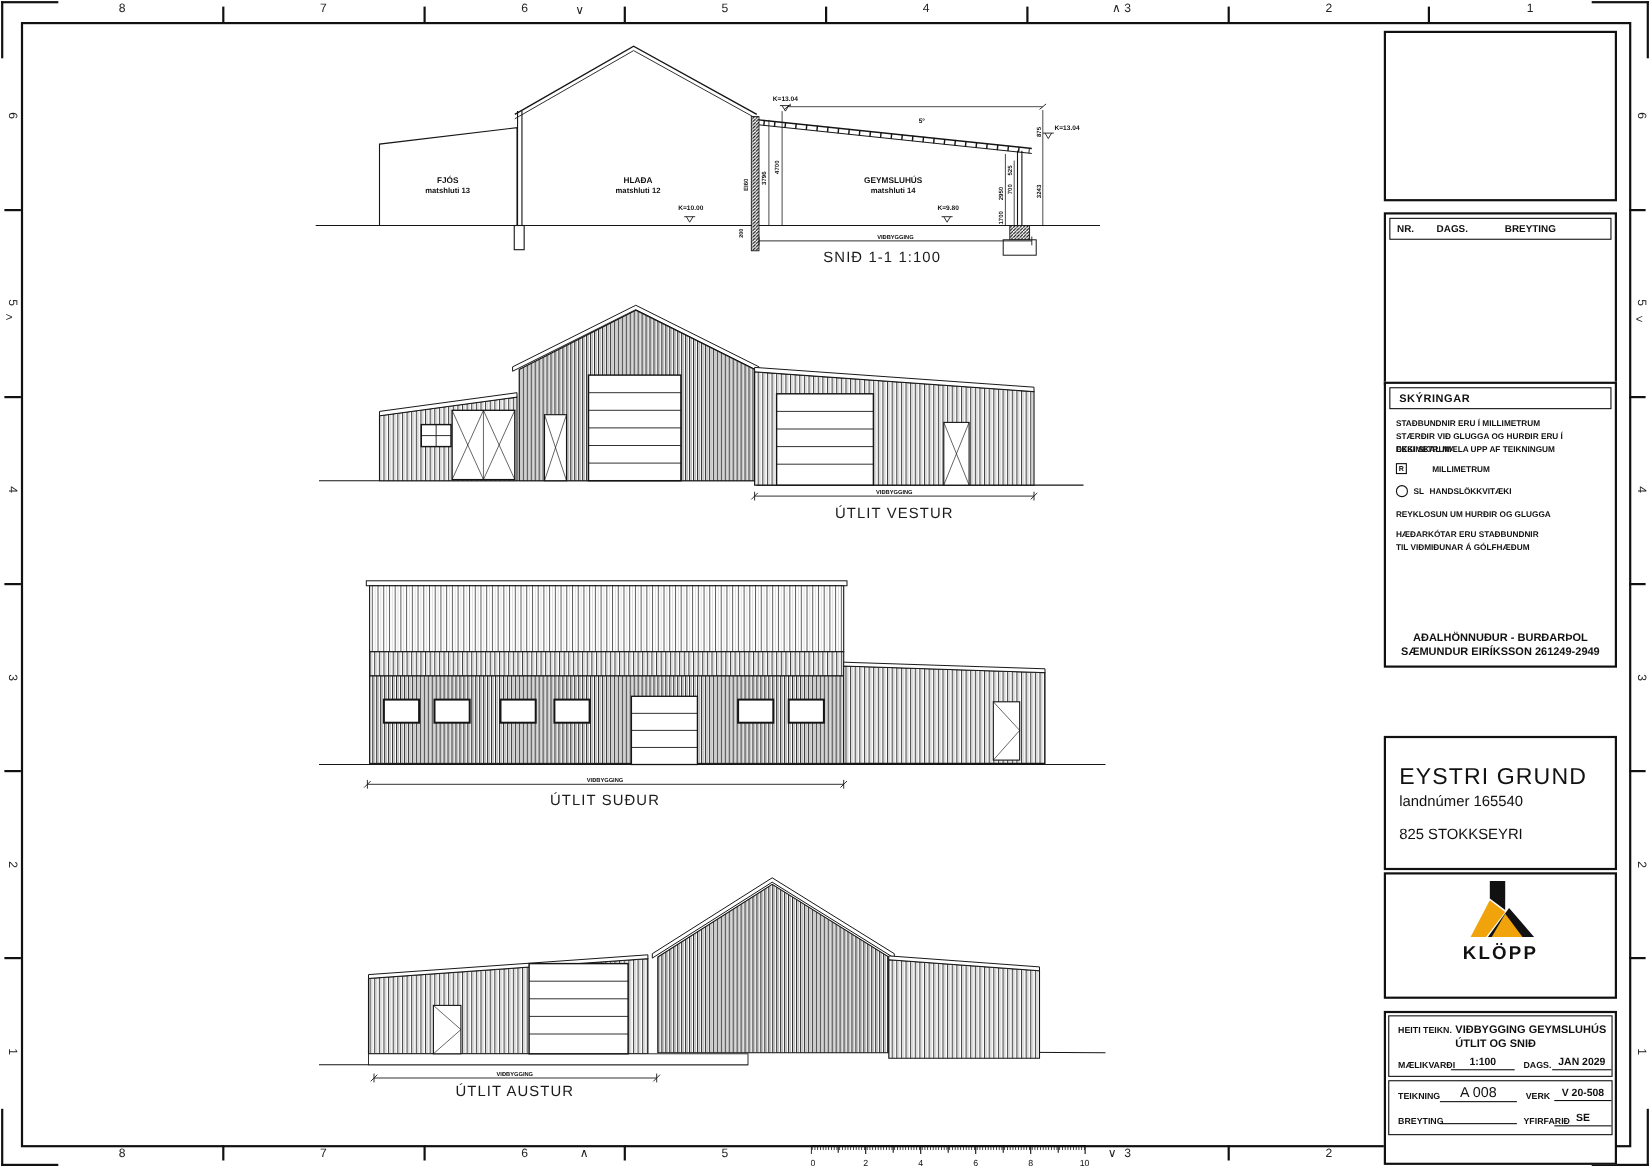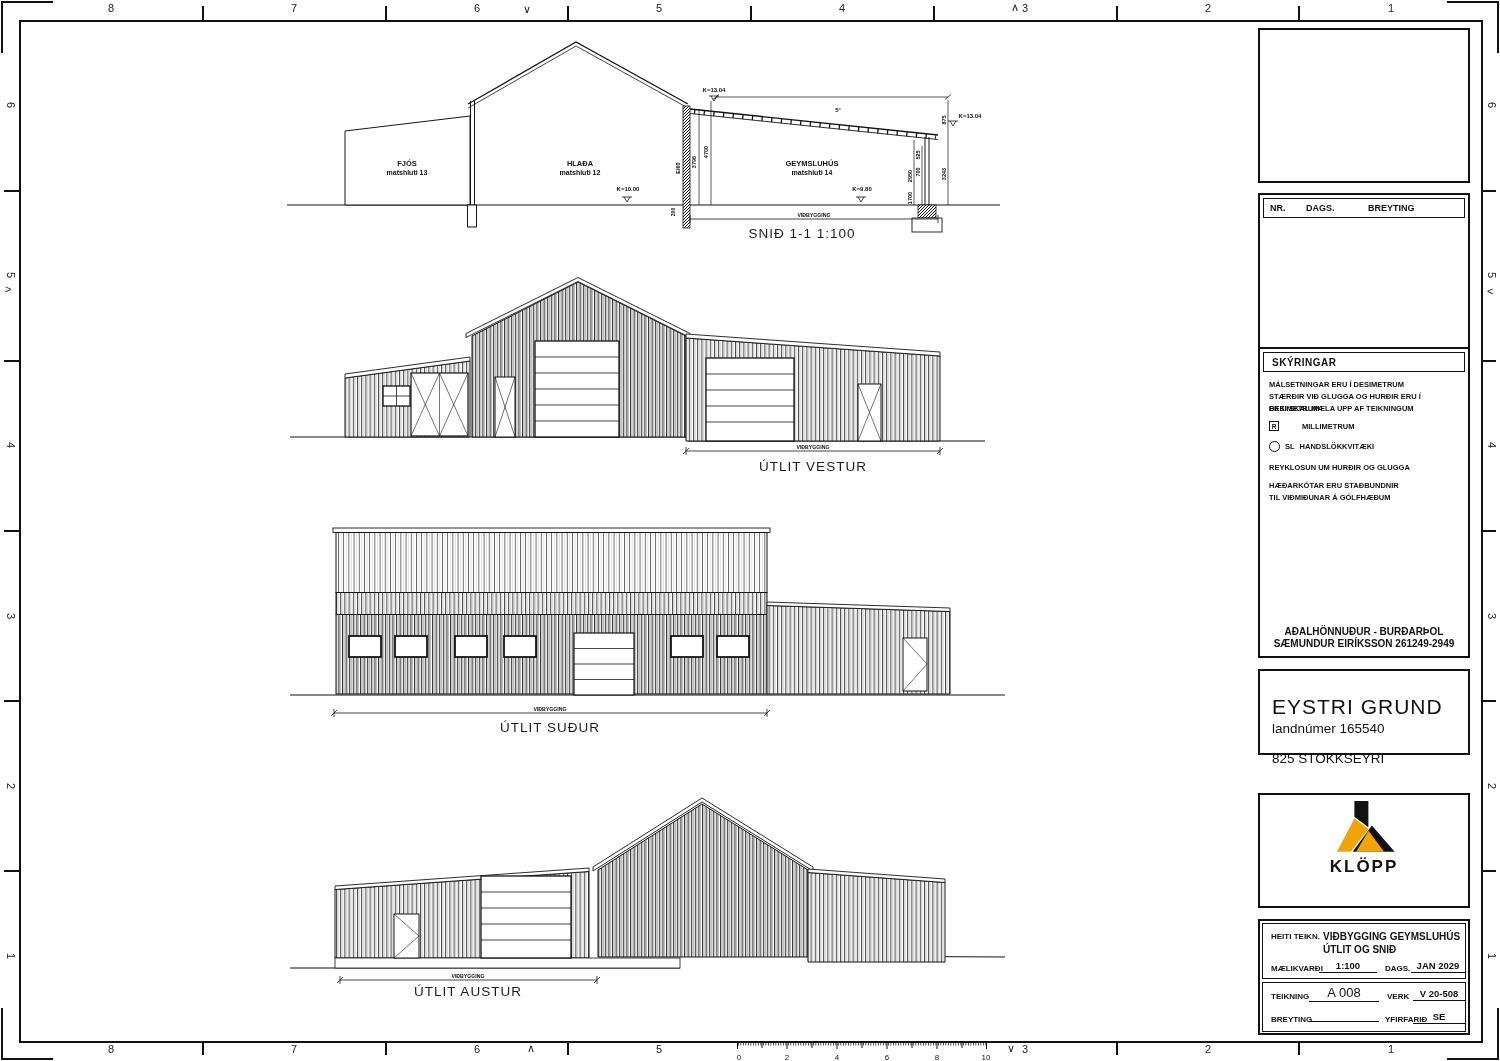--- a/index.html
+++ b/index.html
@@ -291,62 +291,62 @@
   <div class="box" style="top:28px;height:155px"></div>
 
   <div class="box" style="top:193px;height:157px">
     <div class="inbox rev-head">
       <span class="rev-lbl" style="left:6px">NR.</span>
       <span class="rev-lbl" style="left:42px">DAGS.</span>
       <span class="rev-lbl" style="left:104px">BREYTING</span>
     </div>
   </div>
 
-  <div class="box" style="top:347px;height:311px">
+  <div class="box" style="top:347px;height:260px">
     <div class="inbox sky-head">
       <span class="sky-title">SKÝRINGAR</span>
     </div>
-    <div class="sky-text" style="top:30px">MÁLSETNINGAR ERU Í DESIMETRUM</div>
+    <div class="sky-text" style="top:30px">STAÐBUNDNIR ERU Í MILLIMETRUM</div>
     <div class="sky-text" style="top:42px">STÆRÐIR VIÐ GLUGGA OG HURÐIR ERU Í DESIMETRUM</div>
     <div class="sky-text" style="top:54px">EKKI SKAL MÆLA UPP AF TEIKNINGUM</div>
     <div class="legend-row" style="top:72px">
       <span class="lg-square">R</span>
       <span style="margin-left:18px">MILLIMETRUM</span>
     </div>
     <div class="legend-row" style="top:92px">
       <span class="lg-circle"></span>
       <span>SL</span>
       <span>HANDSLÖKKVITÆKI</span>
     </div>
     <div class="sky-text" style="top:113px">REYKLOSUN UM HURÐIR OG GLUGGA</div>
     <div class="sky-text" style="top:131px">HÆÐARKÓTAR ERU STAÐBUNDNIR</div>
     <div class="sky-text" style="top:143px">TIL VIÐMIÐUNAR Á GÓLFHÆÐUM</div>
     <div class="designer" style="bottom:18px">AÐALHÖNNUÐUR - BURÐARÞOL</div>
     <div class="designer" style="bottom:6px">SÆMUNDUR EIRÍKSSON 261249-2949</div>
   </div>
 
-  <div class="box" style="top:669px;height:86px">
+  <div class="box" style="top:669px;height:122px">
     <div class="proj-name">EYSTRI GRUND</div>
     <div class="proj-land">landnúmer 165540</div>
     <div class="proj-city">825 STOKKSEYRI</div>
   </div>
 
   <div class="box" style="top:793px;height:115px">
     <div class="logo-wrap">
       <svg width="62" height="56" viewBox="0 0 70 64">
         <polygon points="24,0 40,0 40,30 24,18" fill="#111"></polygon>
         <polygon points="24,20 40,32 20,58 4,58" fill="#F0A30A"></polygon>
         <polygon points="44,28 70,58 22,58" fill="#111"></polygon>
         <polygon points="40,34 58,58 26,58" fill="#F0A30A"></polygon>
       </svg>
     </div>
     <div class="logo-name">KLÖPP</div>
   </div>
 
-  <div class="box" style="top:919px;height:116px">
+  <div class="box" style="top:919px;height:140px">
     <div class="inbox" style="left:2px;right:2px;top:2px;height:56px">
       <span class="tb-lbl" style="left:8px;top:8px">HEITI TEIKN.</span>
       <div class="tb-heiti">
         <div>VIÐBYGGING GEYMSLUHÚS</div>
         <div>ÚTLIT OG SNIÐ</div>
       </div>
       <span class="tb-lbl" style="left:8px;top:40px">MÆLIKVARÐI</span>
       <span class="tb-val" style="left:56px;top:36px;width:58px">1:100</span>
       <span class="tb-lbl" style="left:122px;top:40px">DAGS.</span>
       <span class="tb-val" style="left:148px;top:36px;width:54px">JAN 2029</span>

